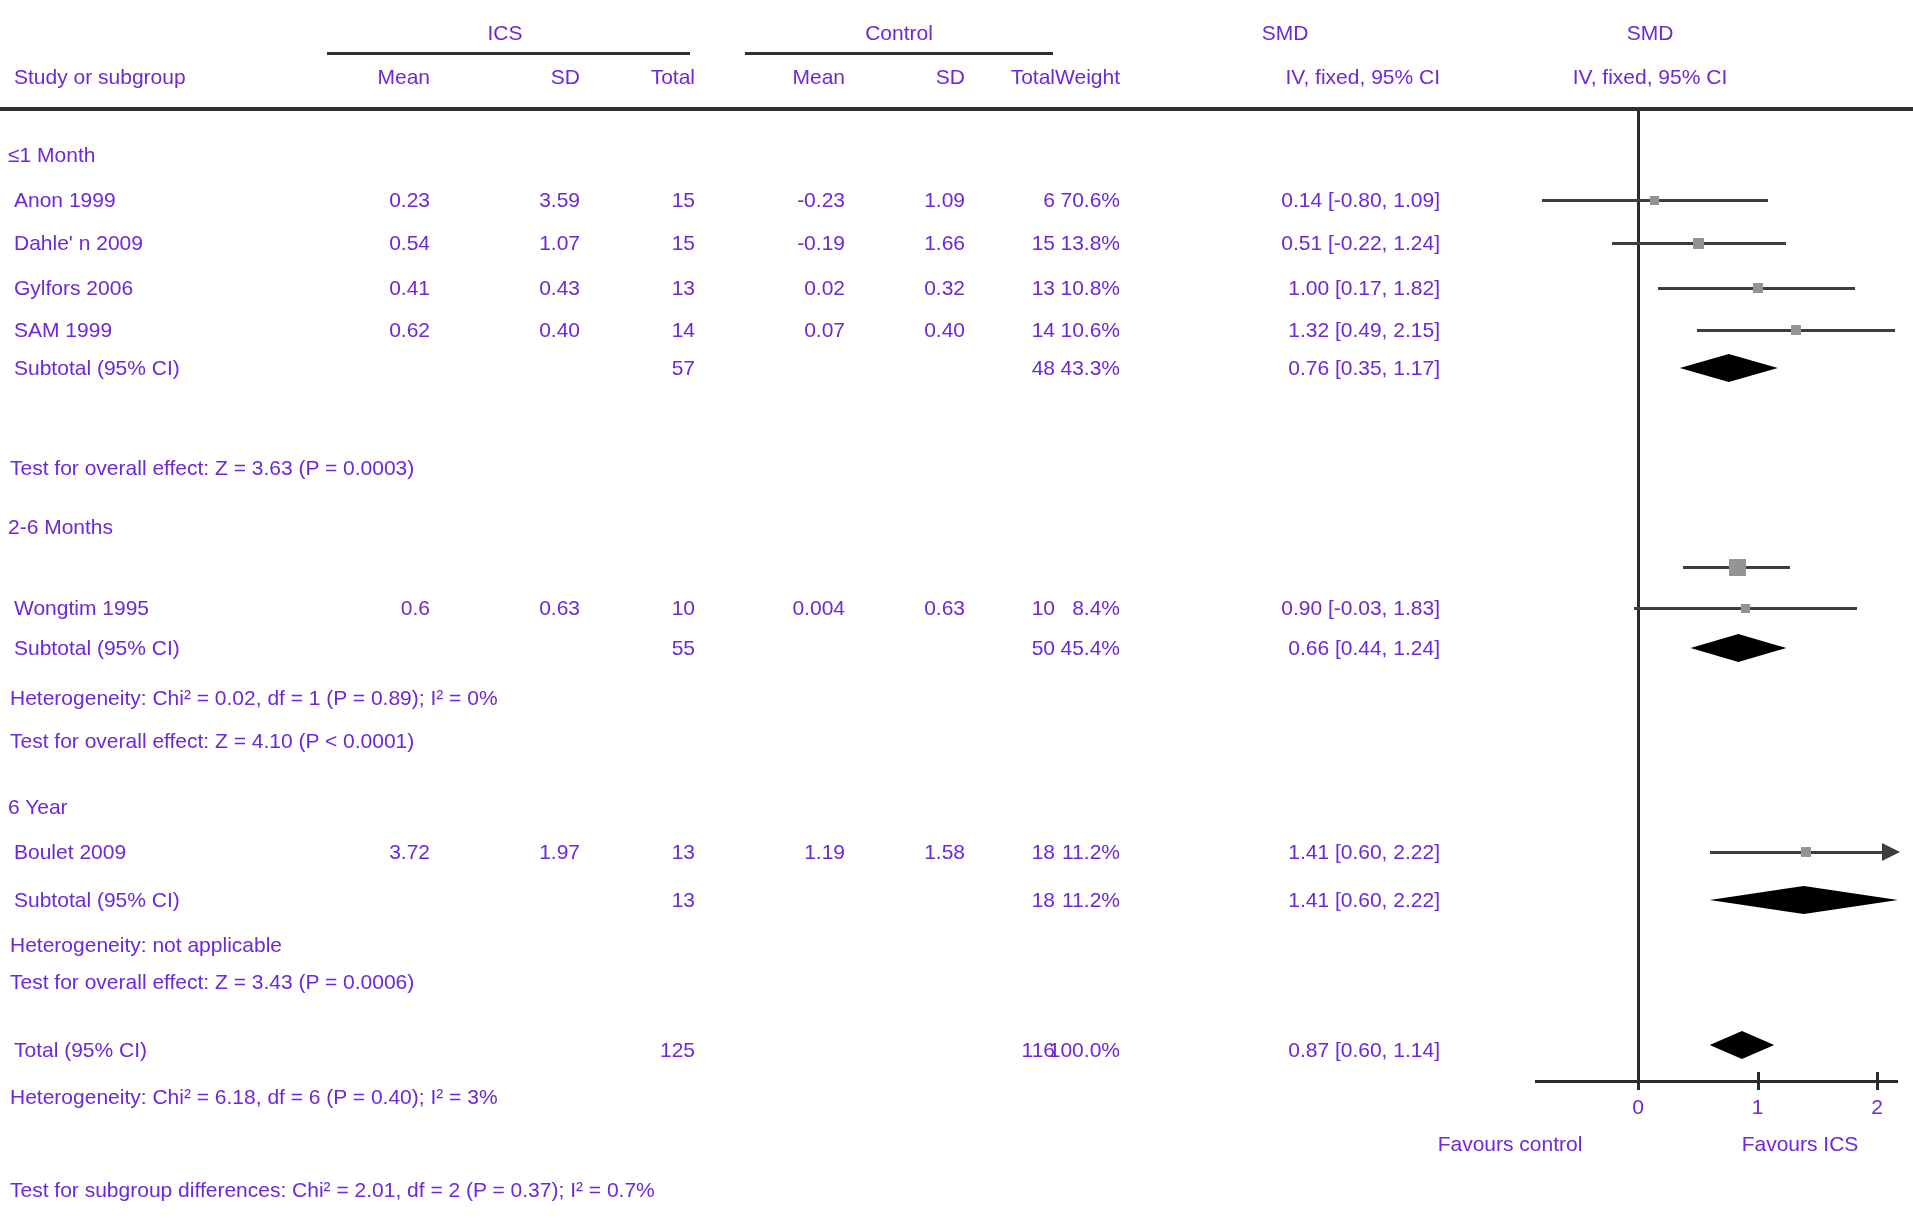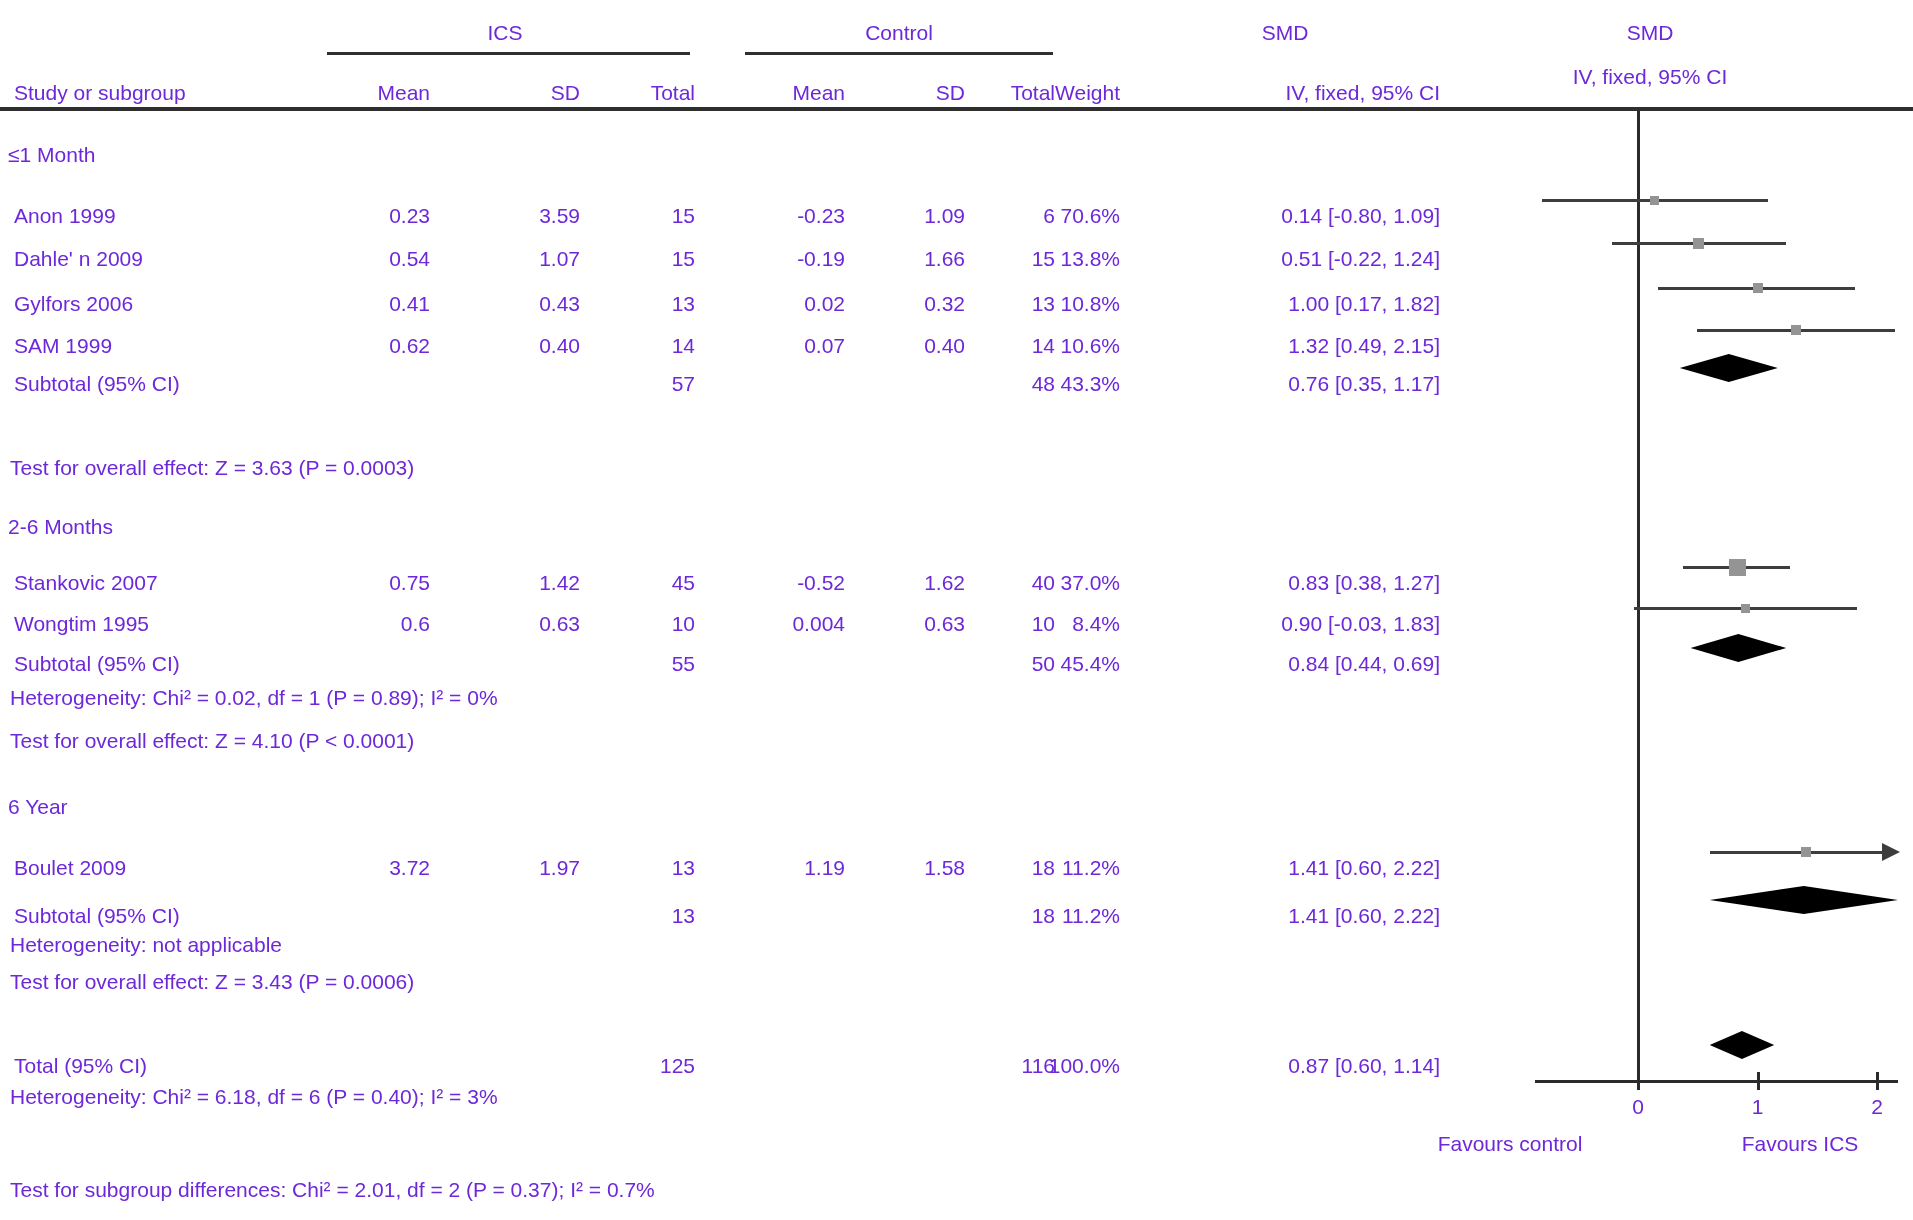--- a/index.html
+++ b/index.html
@@ -1,21 +1,21 @@
 <!DOCTYPE html>
 <html><head>
 <meta charset="utf-8">
 <style>
   html,body{margin:0;padding:0;background:#ffffff;}
   .canvas{
     position:relative;width:1913px;height:1220px;background:#ffffff;
     font-family:"Liberation Sans",sans-serif;font-size:21px;color:#6d28d9;
     overflow:hidden;
   }
-  .trow{position:absolute;left:0;width:1460px;height:34px;line-height:34px;white-space:nowrap;margin-top:16px;}
+  .trow{position:absolute;left:0;width:1460px;height:34px;line-height:34px;white-space:nowrap;}
   .c{position:absolute;top:0;height:34px;}
   .study{left:14px;width:310px;text-align:left;}
   .m1{left:300px;width:130px;text-align:right;}
   .sd1{left:455px;width:125px;text-align:right;}
   .t1{left:570px;width:125px;text-align:right;}
   .m2{left:715px;width:130px;text-align:right;}
   .sd2{left:845px;width:120px;text-align:right;}
   .t2{left:975px;width:80px;text-align:right;}
   .wt{left:990px;width:130px;text-align:right;}
   .smd{left:1180px;width:260px;text-align:right;}
@@ -111,48 +111,37 @@
     <span class="c study">Subtotal (95% CI)</span>
     <span class="c t1">57</span>
     <span class="c t2">48</span>
     <span class="c wt">43.3%</span>
     <span class="c smd">0.76 [0.35, 1.17]</span>
   </div>
   <div class="stat" style="top:451px">Test for overall effect: Z = 3.63 (P = 0.0003)</div>
 
   <div class="sec" style="top:510px">2-6 Months</div>
 
-  <div class="trow" style="top:550px">
-    <span class="c study">Stankovic 2007</span>
-    <span class="c m1">0.75</span>
-    <span class="c sd1">1.42</span>
-    <span class="c t1">45</span>
-    <span class="c m2">-0.52</span>
-    <span class="c sd2">1.62</span>
-    <span class="c t2">40</span>
-    <span class="c wt">37.0%</span>
-    <span class="c smd">0.83 [0.38, 1.27]</span>
-  </div>
   <div class="trow" style="top:591px">
     <span class="c study">Wongtim 1995</span>
     <span class="c m1">0.6</span>
     <span class="c sd1">0.63</span>
     <span class="c t1">10</span>
     <span class="c m2">0.004</span>
     <span class="c sd2">0.63</span>
     <span class="c t2">10</span>
     <span class="c wt">8.4%</span>
     <span class="c smd">0.90 [-0.03, 1.83]</span>
   </div>
   <div class="trow" style="top:631px">
     <span class="c study">Subtotal (95% CI)</span>
     <span class="c t1">55</span>
     <span class="c t2">50</span>
     <span class="c wt">45.4%</span>
-    <span class="c smd">0.84 [0.44, 0.69]</span>
+    <span class="c smd">0.66 [0.44, 1.24]</span>
   </div>
   <div class="stat" style="top:681px">Heterogeneity: Chi² = 0.02, df = 1 (P = 0.89); I² = 0%</div>
   <div class="stat" style="top:724px">Test for overall effect: Z = 4.10 (P &lt; 0.0001)</div>
 
   <div class="sec" style="top:790px">6 Year</div>
 
   <div class="trow" style="top:835px">
     <span class="c study">Boulet 2009</span>
     <span class="c m1">3.72</span>
     <span class="c sd1">1.97</span>

